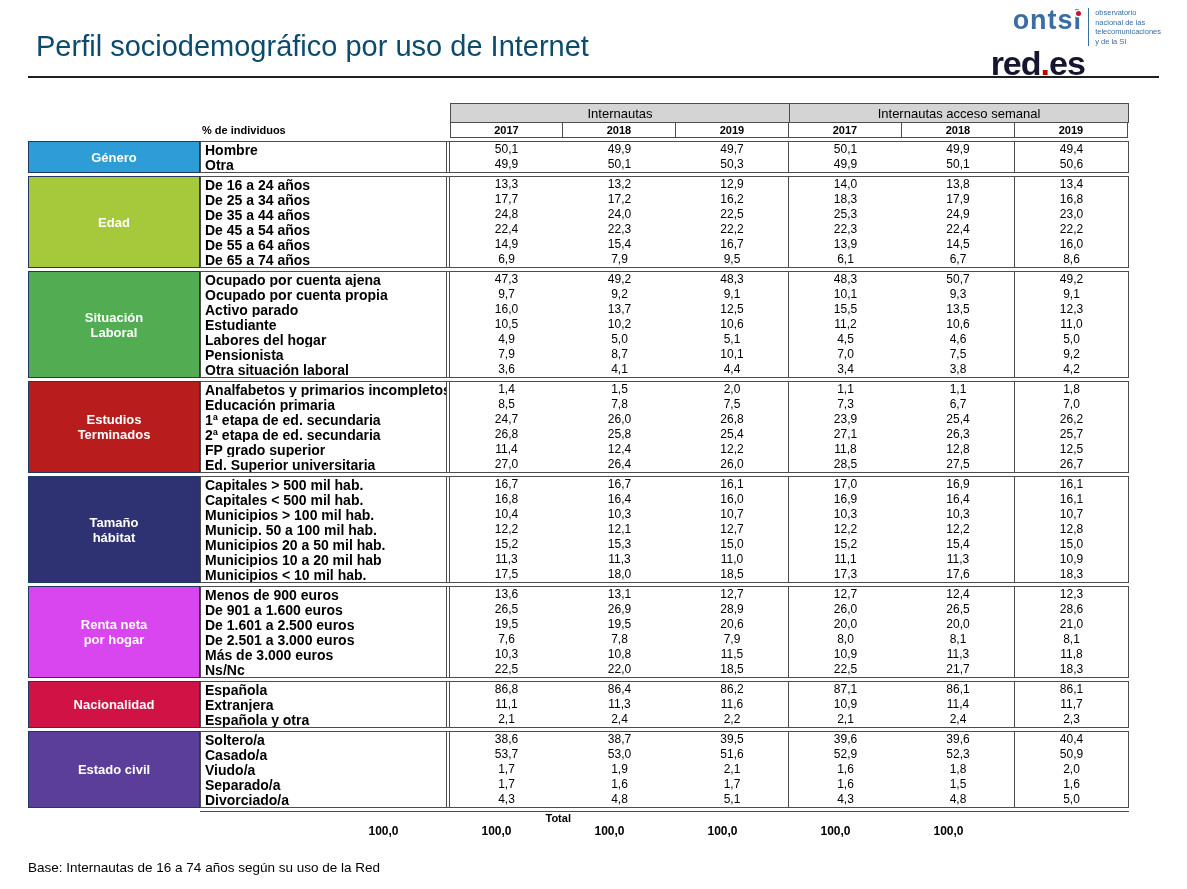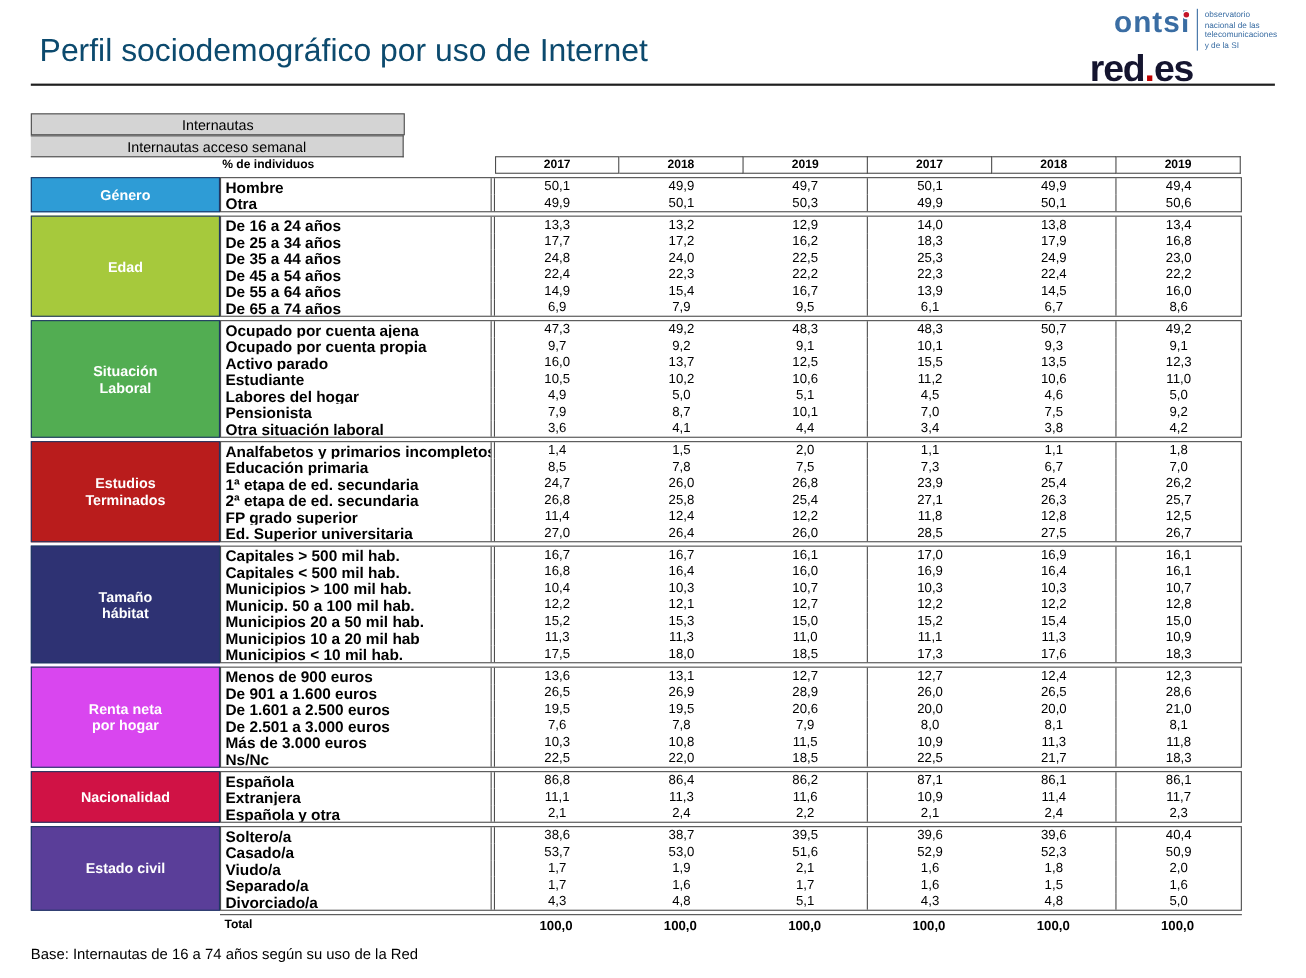--- a/index.html
+++ b/index.html
@@ -13,21 +13,21 @@
   .logo-top{display:flex;align-items:flex-start;gap:6px;margin-left:22px;}
   .ontsi{position:relative;font-size:27px;line-height:28px;color:#3A6DA3;letter-spacing:1px;font-weight:bold;}
   .ontsi-dot{position:absolute;right:1.5px;top:5px;width:5px;height:5px;background:#C41428;border-radius:50%;box-shadow:0 0 0 1.5px #fff;}
   .ontsi-sep{width:1px;background:#3A6DA3;height:38px;margin-top:2px;}
   .ontsi-sub{font-size:7.5px;line-height:9.5px;color:#3A6DA3;white-space:pre-line;padding-top:2px;}
   .redes{font-size:34px;line-height:32px;font-weight:bold;color:#15152F;letter-spacing:-1px;margin-top:1px;}
   .redes .dot{color:#C00000;}
 
   
   .tablewrap{position:absolute;left:28px;top:103px;width:1101px;}
-  .hdr-row1{display:flex;flex-direction:column;}
+  .hdr-row1{display:flex;}
   .spacer1{width:422px;}
   .gray-cell{height:20px;box-sizing:border-box;border:1px solid #4d4d4d;background:#D4D4D4;
              font-size:13px;display:flex;align-items:center;justify-content:center;}
   .g1{width:340px;}
   .g2{width:339px;border-left:none;}
   .hdr-row2{display:flex;margin-top:-1px;}
   .pct{width:422px;box-sizing:border-box;padding-left:174px;font-weight:bold;font-size:11px;
        display:flex;align-items:center;}
   .ycells{display:flex;}
   .ycell{width:113px;height:16px;box-sizing:border-box;border:1px solid #4d4d4d;
@@ -41,21 +41,21 @@
   .grid{width:929px;box-sizing:border-box;border:1px solid #4d4d4d;display:flex;flex-direction:column;}
   .drow{display:flex;height:15px;}
   .dlabel{width:246px;box-sizing:border-box;border-right:1px solid #4d4d4d;font-weight:bold;
           font-size:14px;padding-left:4px;display:flex;align-items:center;white-space:nowrap;overflow:hidden;}
   .dvals{display:flex;border-left:1px solid #4d4d4d;margin-left:2px;}
   .dcell{width:113px;box-sizing:border-box;height:15px;line-height:15px;font-size:12px;text-align:center;}
   .dcell:nth-child(3),.dcell:nth-child(5){border-right:1px solid #4d4d4d;}
 
   .total-row{display:flex;margin-top:3px;}
   .tspacer{width:172px;}
-  .tbox{width:929px;box-sizing:border-box;border-top:1px solid #4d4d4d;display:flex;height:18px;align-items:center;}
+  .tbox{width:929px;box-sizing:border-box;border-top:1px solid #4d4d4d;display:flex;height:18px;align-items:center;flex-direction:column;}
   .tlabel{width:246px;box-sizing:border-box;padding-left:4px;font-weight:bold;font-size:11px;}
   .tvals{display:flex;margin-left:3px;}
   .tcell{width:113px;text-align:center;font-weight:bold;font-size:12px;}
 
   .footnote{position:absolute;left:28px;top:860px;font-size:13.5px;}
 </style>
 </head>
 <body>
 
 <div class="page">

